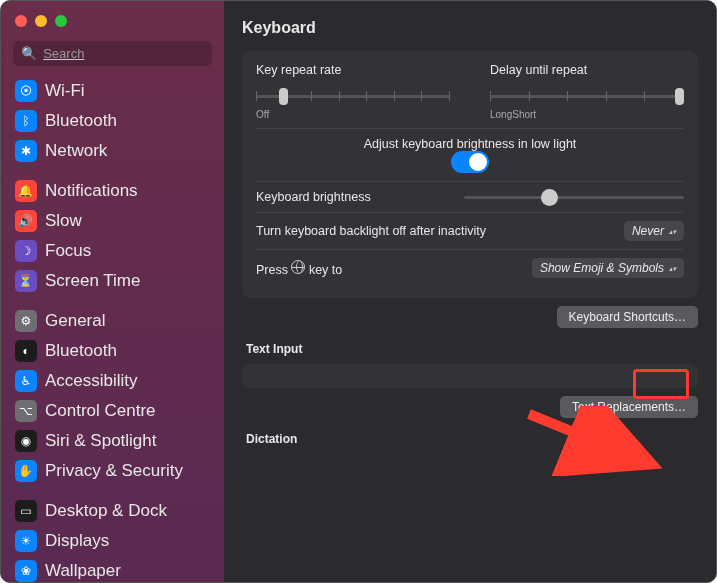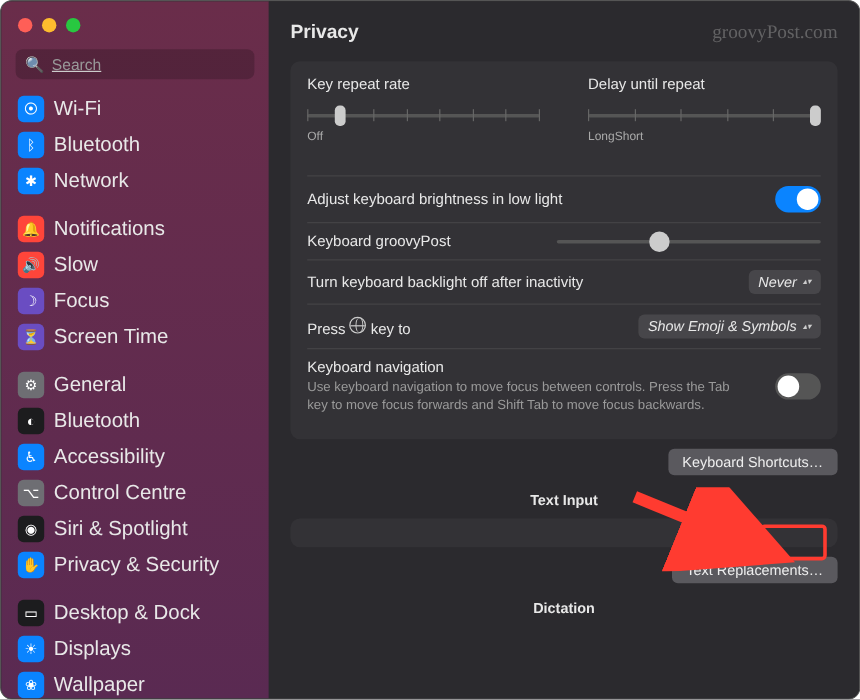--- a/index.html
+++ b/index.html
@@ -21,21 +21,21 @@
     .s-icon { width: 22px; height: 22px; border-radius: 5px; display: flex; align-items: center; justify-content: center; margin-right: 8px; font-size: 12px; color: white; flex-shrink: 0; }
     .s-label { color: #e8e8e8; font-size: 17px; }
     .bg-blue { background: #0a84ff; }
     .bg-red { background: #ff453a; }
     .bg-purple { background: #6a4dc2; }
     .bg-gray { background: #6e6e73; }
     .bg-black { background: #1c1c1e; }
     .main { flex: 1; background: #2b2a2e; color: #e8e8e8; overflow-y: auto; padding: 0 18px 18px; position: relative; }
     .watermark { position: absolute; top: 18px; right: 18px; color: #888; font-family: serif; font-size: 16px; opacity: 0.6; }
     .title { font-size: 16px; font-weight: 700; padding: 18px 0 14px; }
-    .section-title { font-size: 12px; font-weight: 600; color: #e8e8e8; margin: 14px 14px 8px; text-align: center; }
+    .section-title { font-size: 12px; font-weight: 600; color: #e8e8e8; margin: 14px 4px 8px; }
     .panel { background: rgba(255,255,255,0.04); border-radius: 8px; padding: 12px 14px; }
     .row { display: flex; align-items: center; justify-content: space-between; padding: 8px 0; position: relative; }
     .row + .row { border-top: 1px solid rgba(255,255,255,0.08); }
     .row-label { font-size: 12.5px; color: #e8e8e8; }
     .row-sub { font-size: 11px; color: #9a9a9a; margin-top: 3px; line-height: 1.35; }
     .sliders-row { display: flex; gap: 40px; }
     .slider-col { flex: 1; }
     .slider-label { font-size: 12.5px; color: #e8e8e8; margin-bottom: 8px; }
     .slider-track { position: relative; height: 22px; }
     .slider-line { position: absolute; top: 10px; left: 0; right: 0; height: 3px; background: #555; border-radius: 2px; }
@@ -146,22 +146,21 @@
           </div>
           <div class="sidebar-item">
             <div class="s-icon bg-blue">❀</div>
             <div class="s-label">Wallpaper</div>
           </div>
         </div>
       </div>
   </div>
 
   <div class="main">
-    <div class="watermark">groovyPost.com</div>
-    <div class="title">Privacy</div>
+    <div class="title">Keyboard</div>
 
     <div class="panel">
       <div class="sliders-row">
         <div class="slider-col">
           <div class="slider-label">Key repeat rate</div>
           <div class="slider-track">
             <div class="slider-line"></div>
             <div class="slider-ticks">
                 <span class="tick"></span>
                 <span class="tick"></span>
@@ -194,28 +193,28 @@
               </div>
             <div class="slider-knob" style="left: calc(100% - 9px);"></div>
           </div>
           <div class="slider-captions">
             <span>Long</span>
             <span>Short</span>
           </div>
         </div>
       </div>
 
-      <div class="row" style="margin-top:26px; border-top:1px solid rgba(255,255,255,0.08);">
+      <div class="row" style="margin-top:8px; border-top:1px solid rgba(255,255,255,0.08);flex-direction:column;">
         <div class="row-label">Adjust keyboard brightness in low light</div>
         <div class="toggle on">
             <div class="knob"></div>
           </div>
       </div>
       <div class="row">
-        <div class="row-label">Keyboard groovyPost</div>
+        <div class="row-label">Keyboard brightness</div>
         <div class="brightness-slider">
           <div class="b-track">
               <div class="b-knob" style="left: 35%;"></div>
             </div>
         </div>
       </div>
       <div class="row">
         <div class="row-label">Turn keyboard backlight off after inactivity</div>
         <div class="select-pill">
           <span>Never</span>
@@ -223,29 +222,20 @@
         </div>
       </div>
       <div class="row">
         <div class="row-label">
           <span>Press </span><span class="globe"></span><span> key to</span>
         </div>
         <div class="select-pill">
           <span>Show Emoji &amp; Symbols</span>
           <span class="stepper">▴▾</span>
         </div>
-      </div>
-      <div class="row">
-        <div style="flex:1; padding-right:20px;">
-          <div class="row-label">Keyboard navigation</div>
-          <div class="row-sub">Use keyboard navigation to move focus between controls. Press the Tab key to move focus forwards and Shift Tab to move focus backwards.</div>
-        </div>
-        <div class="toggle off">
-            <div class="knob"></div>
-          </div>
       </div>
     </div>
 
     <div class="button-row">
       <button class="pill-btn">Keyboard Shortcuts…</button>
     </div>
 
     <div class="section-title">Text Input</div>
     <div class="panel" style="position:relative;">
       <div class="highlight-box" style="top:5px; right:9px; width:56px; height:30px;"></div>

